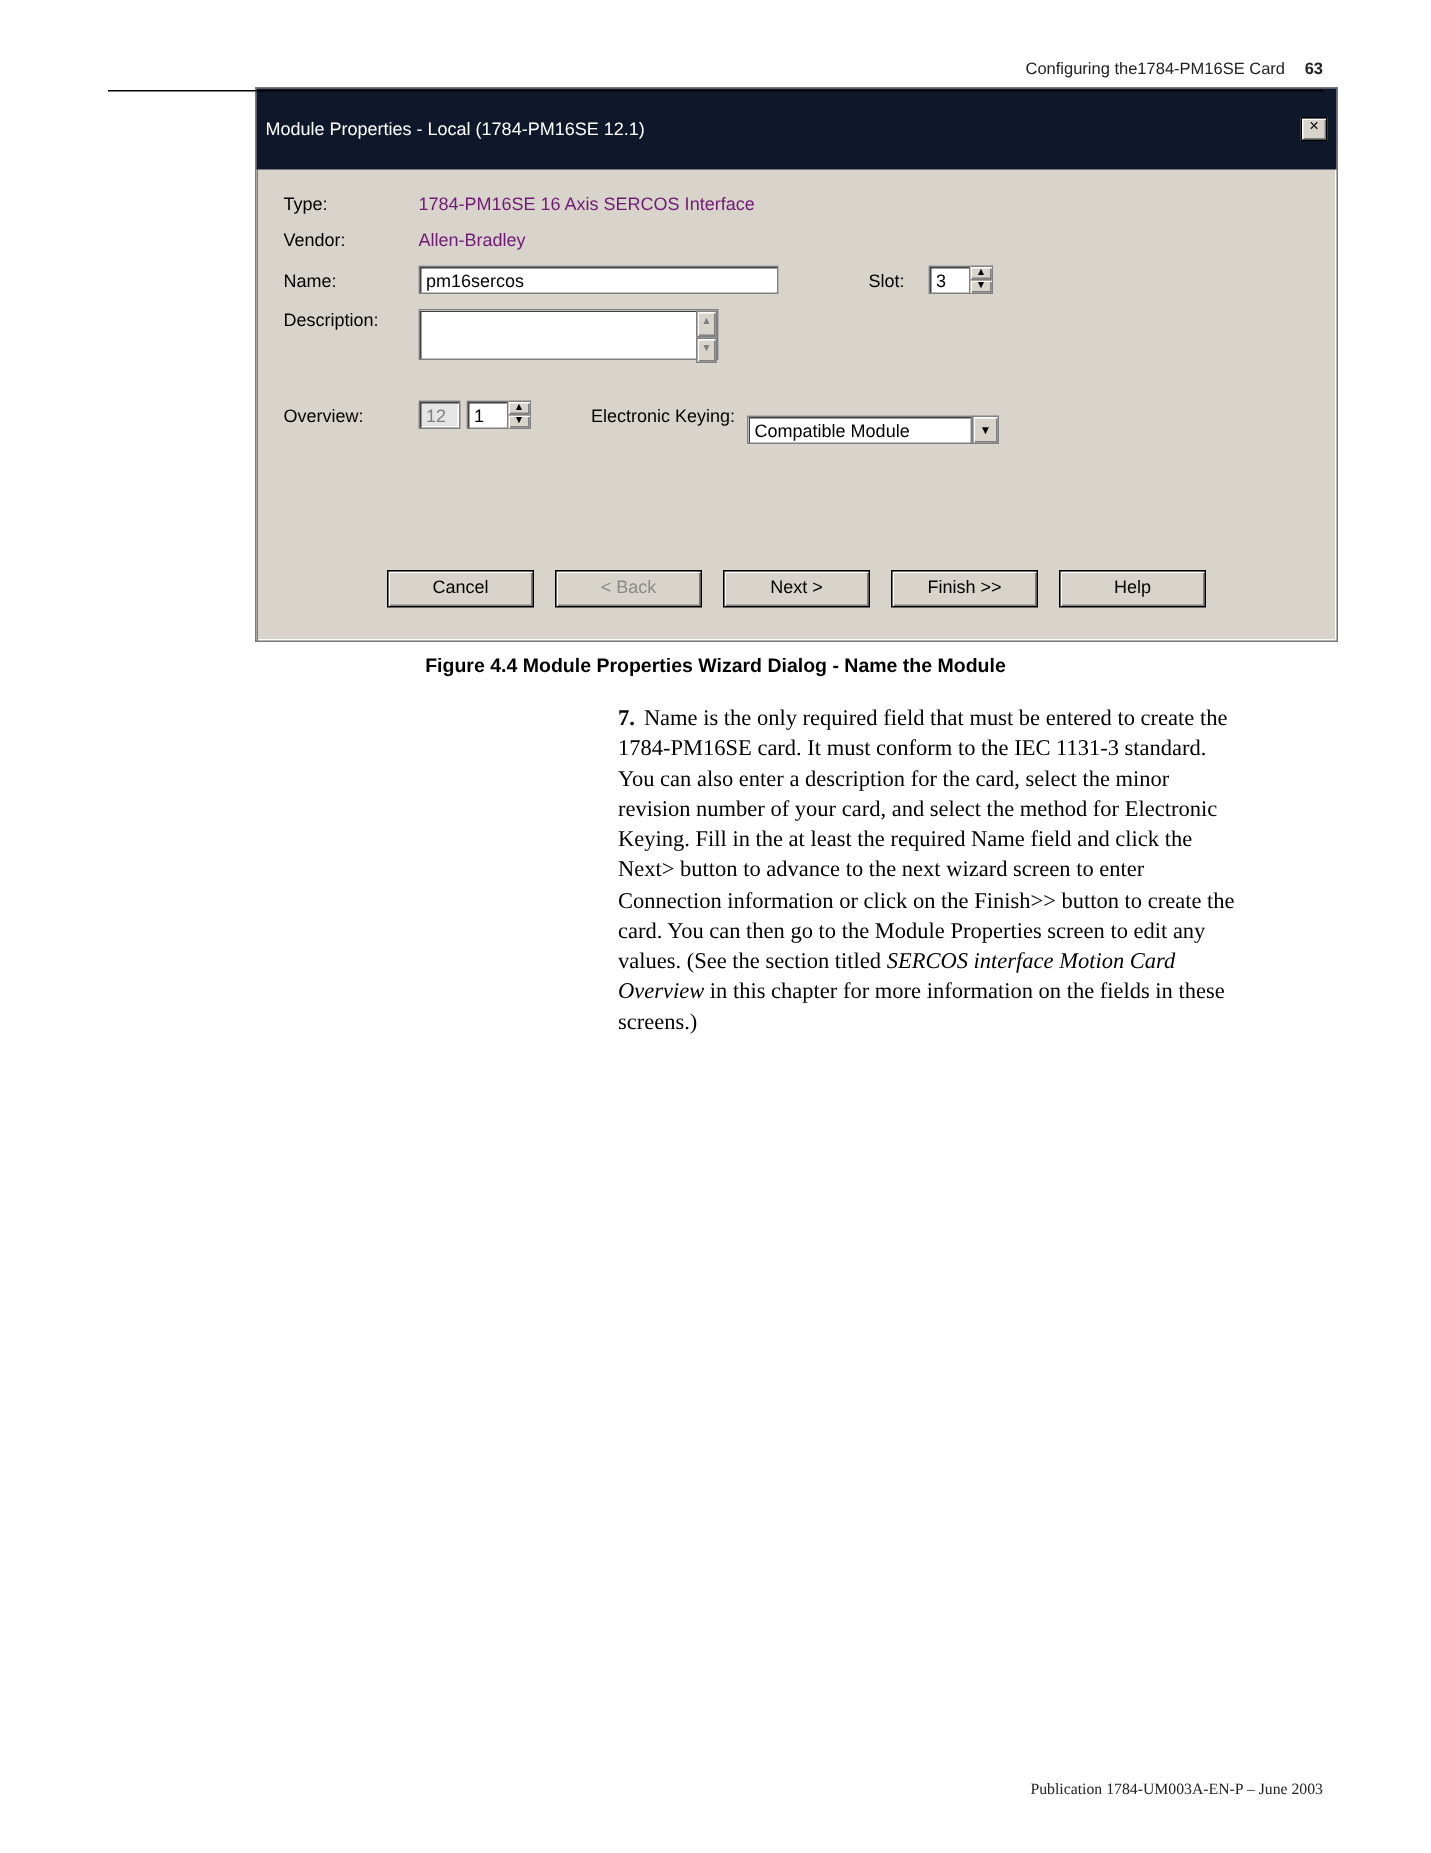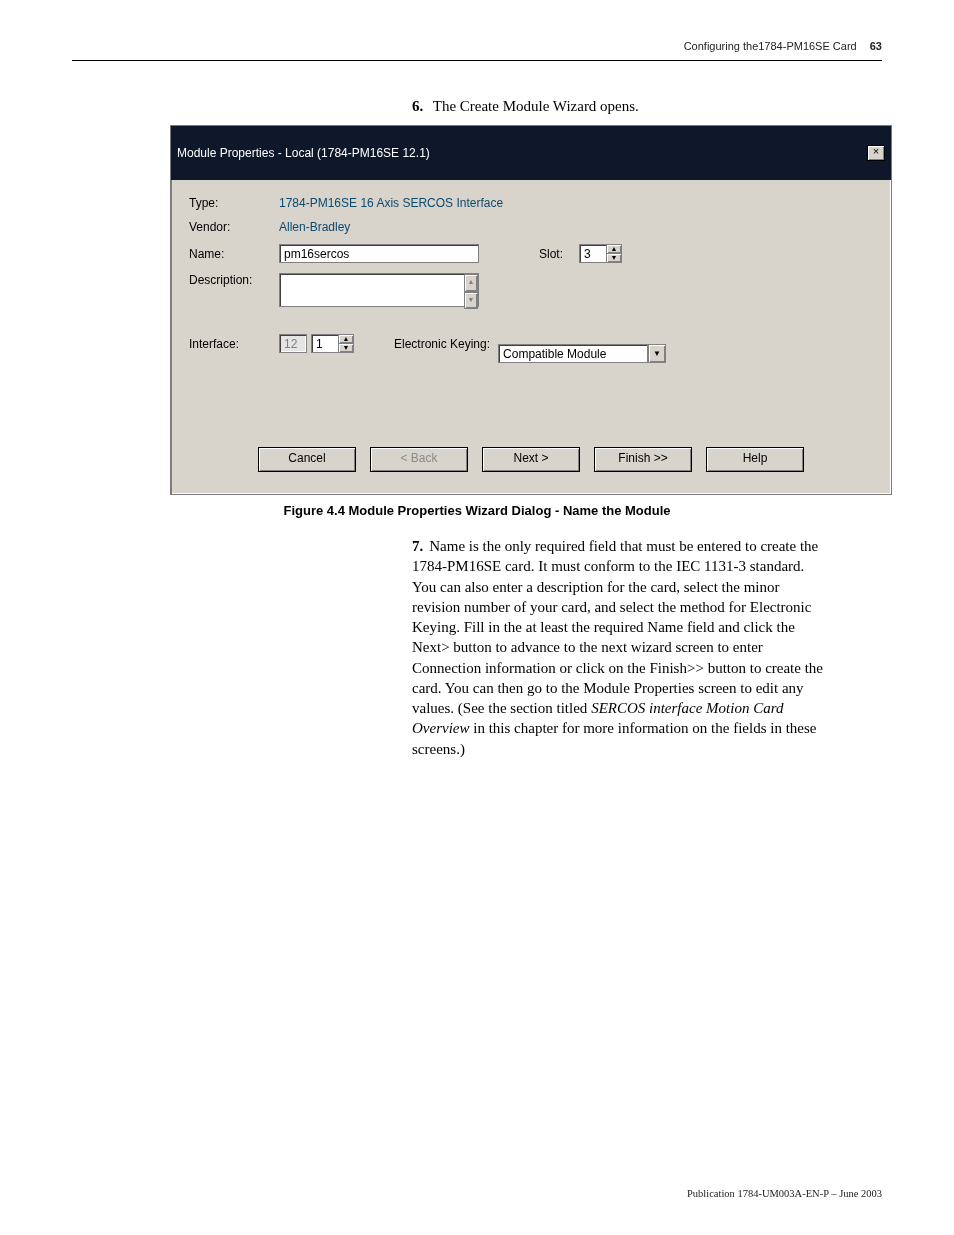--- a/index.html
+++ b/index.html
@@ -84,21 +84,21 @@
   .form-row {
     display: flex;
     align-items: center;
     margin-bottom: 10px;
   }
   .form-label {
     width: 90px;
     color: #000;
   }
   .static-text {
-    color: #0c4a6e;
+    color: #701a75;
   }
   .sunken-input {
     background: #fff;
     border: 1px solid #808080;
     box-shadow: inset 1px 1px 0 #404040, inset -1px -1px 0 #fff;
     height: 19px;
     padding: 1px 4px;
     font-family: "Tahoma", Arial, sans-serif;
     font-size: 12px;
     box-sizing: border-box;
@@ -242,45 +242,41 @@
 </head>
 <body>
 
 <div class="page">
   <div class="running-header">
     <span>Configuring the1784-PM16SE Card</span>
     <span class="pagenum">63</span>
   </div>
   <div class="hr-top"></div>
 
-  <div class="list-indent">
-    <span class="num">6.</span>
-    <span>The Create Module Wizard opens.</span>
-  </div>
 
   <div class="dialog">
     <div class="titlebar">
       <span class="tb-title">Module Properties - Local (1784-PM16SE 12.1)</span>
       <div class="tb-close">×</div>
     </div>
     <div class="dialog-body">
 
       <div class="form-row">
         <div class="form-label">Type:</div>
         <div class="static-text">1784-PM16SE 16 Axis SERCOS Interface</div>
       </div>
 
       <div class="form-row">
         <div class="form-label">Vendor:</div>
         <div class="static-text">Allen-Bradley</div>
       </div>
 
       <div class="form-row">
         <div class="form-label">Name:</div>
-        <input class="sunken-input" style="width: 200px;" value="pm16sercos">
+        <input class="sunken-input" style="width: 240px;" value="pm16sercos">
         <div style="width:60px"></div>
         <div class="form-label" style="width:40px">Slot:</div>
         <div class="spin">
           <input class="sunken-input" value="3" style="">
           <div class="spin-btns">
             <div>▲</div>
             <div>▼</div>
           </div>
         </div>
       </div>
@@ -290,21 +286,21 @@
         <div class="textarea-wrap">
           <textarea style=""></textarea>
           <div class="textarea-scroll">
             <div>▲</div>
             <div>▼</div>
           </div>
         </div>
       </div>
 
       <div class="form-row" style="margin-top:14px">
-        <div class="form-label">Interface:</div>
+        <div class="form-label">Overview:</div>
         <input class="sunken-input readonly" style="width: 28px;" readonly="" value="12">
         <div style="width:4px"></div>
         <div class="spin">
           <input class="sunken-input" value="1" style="">
           <div class="spin-btns">
             <div>▲</div>
             <div>▼</div>
           </div>
         </div>
         <div style="width:40px"></div>

